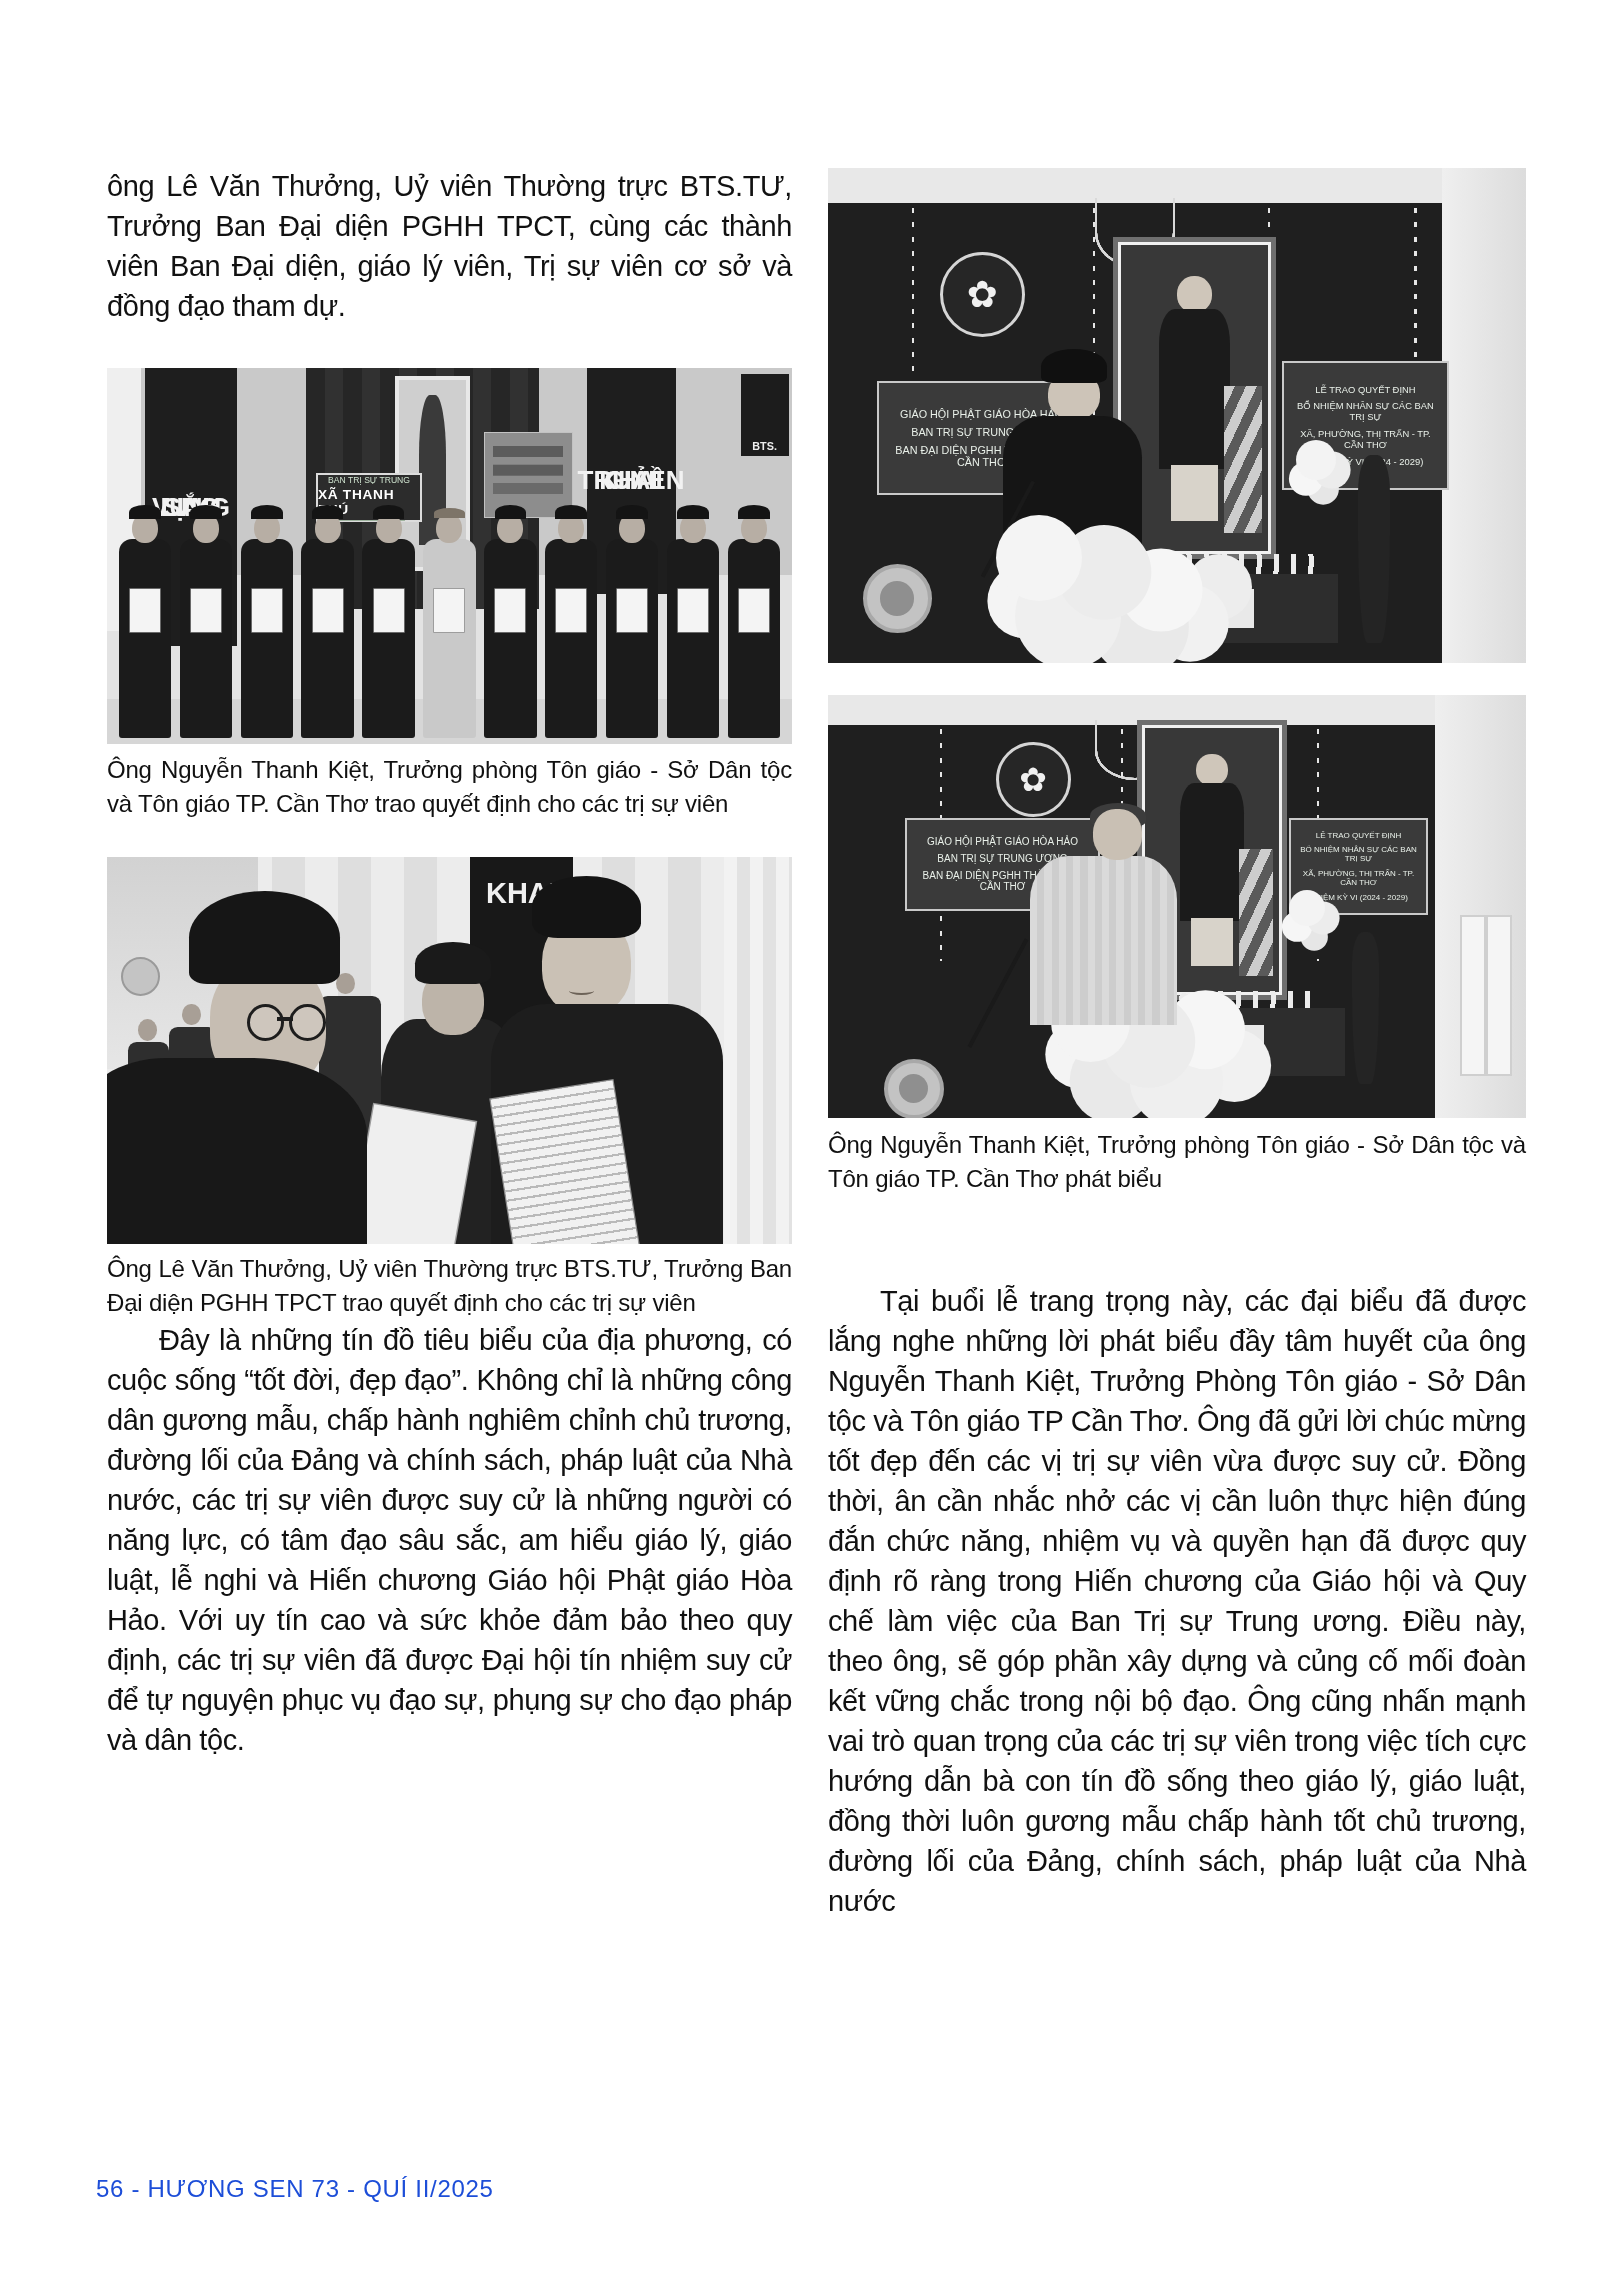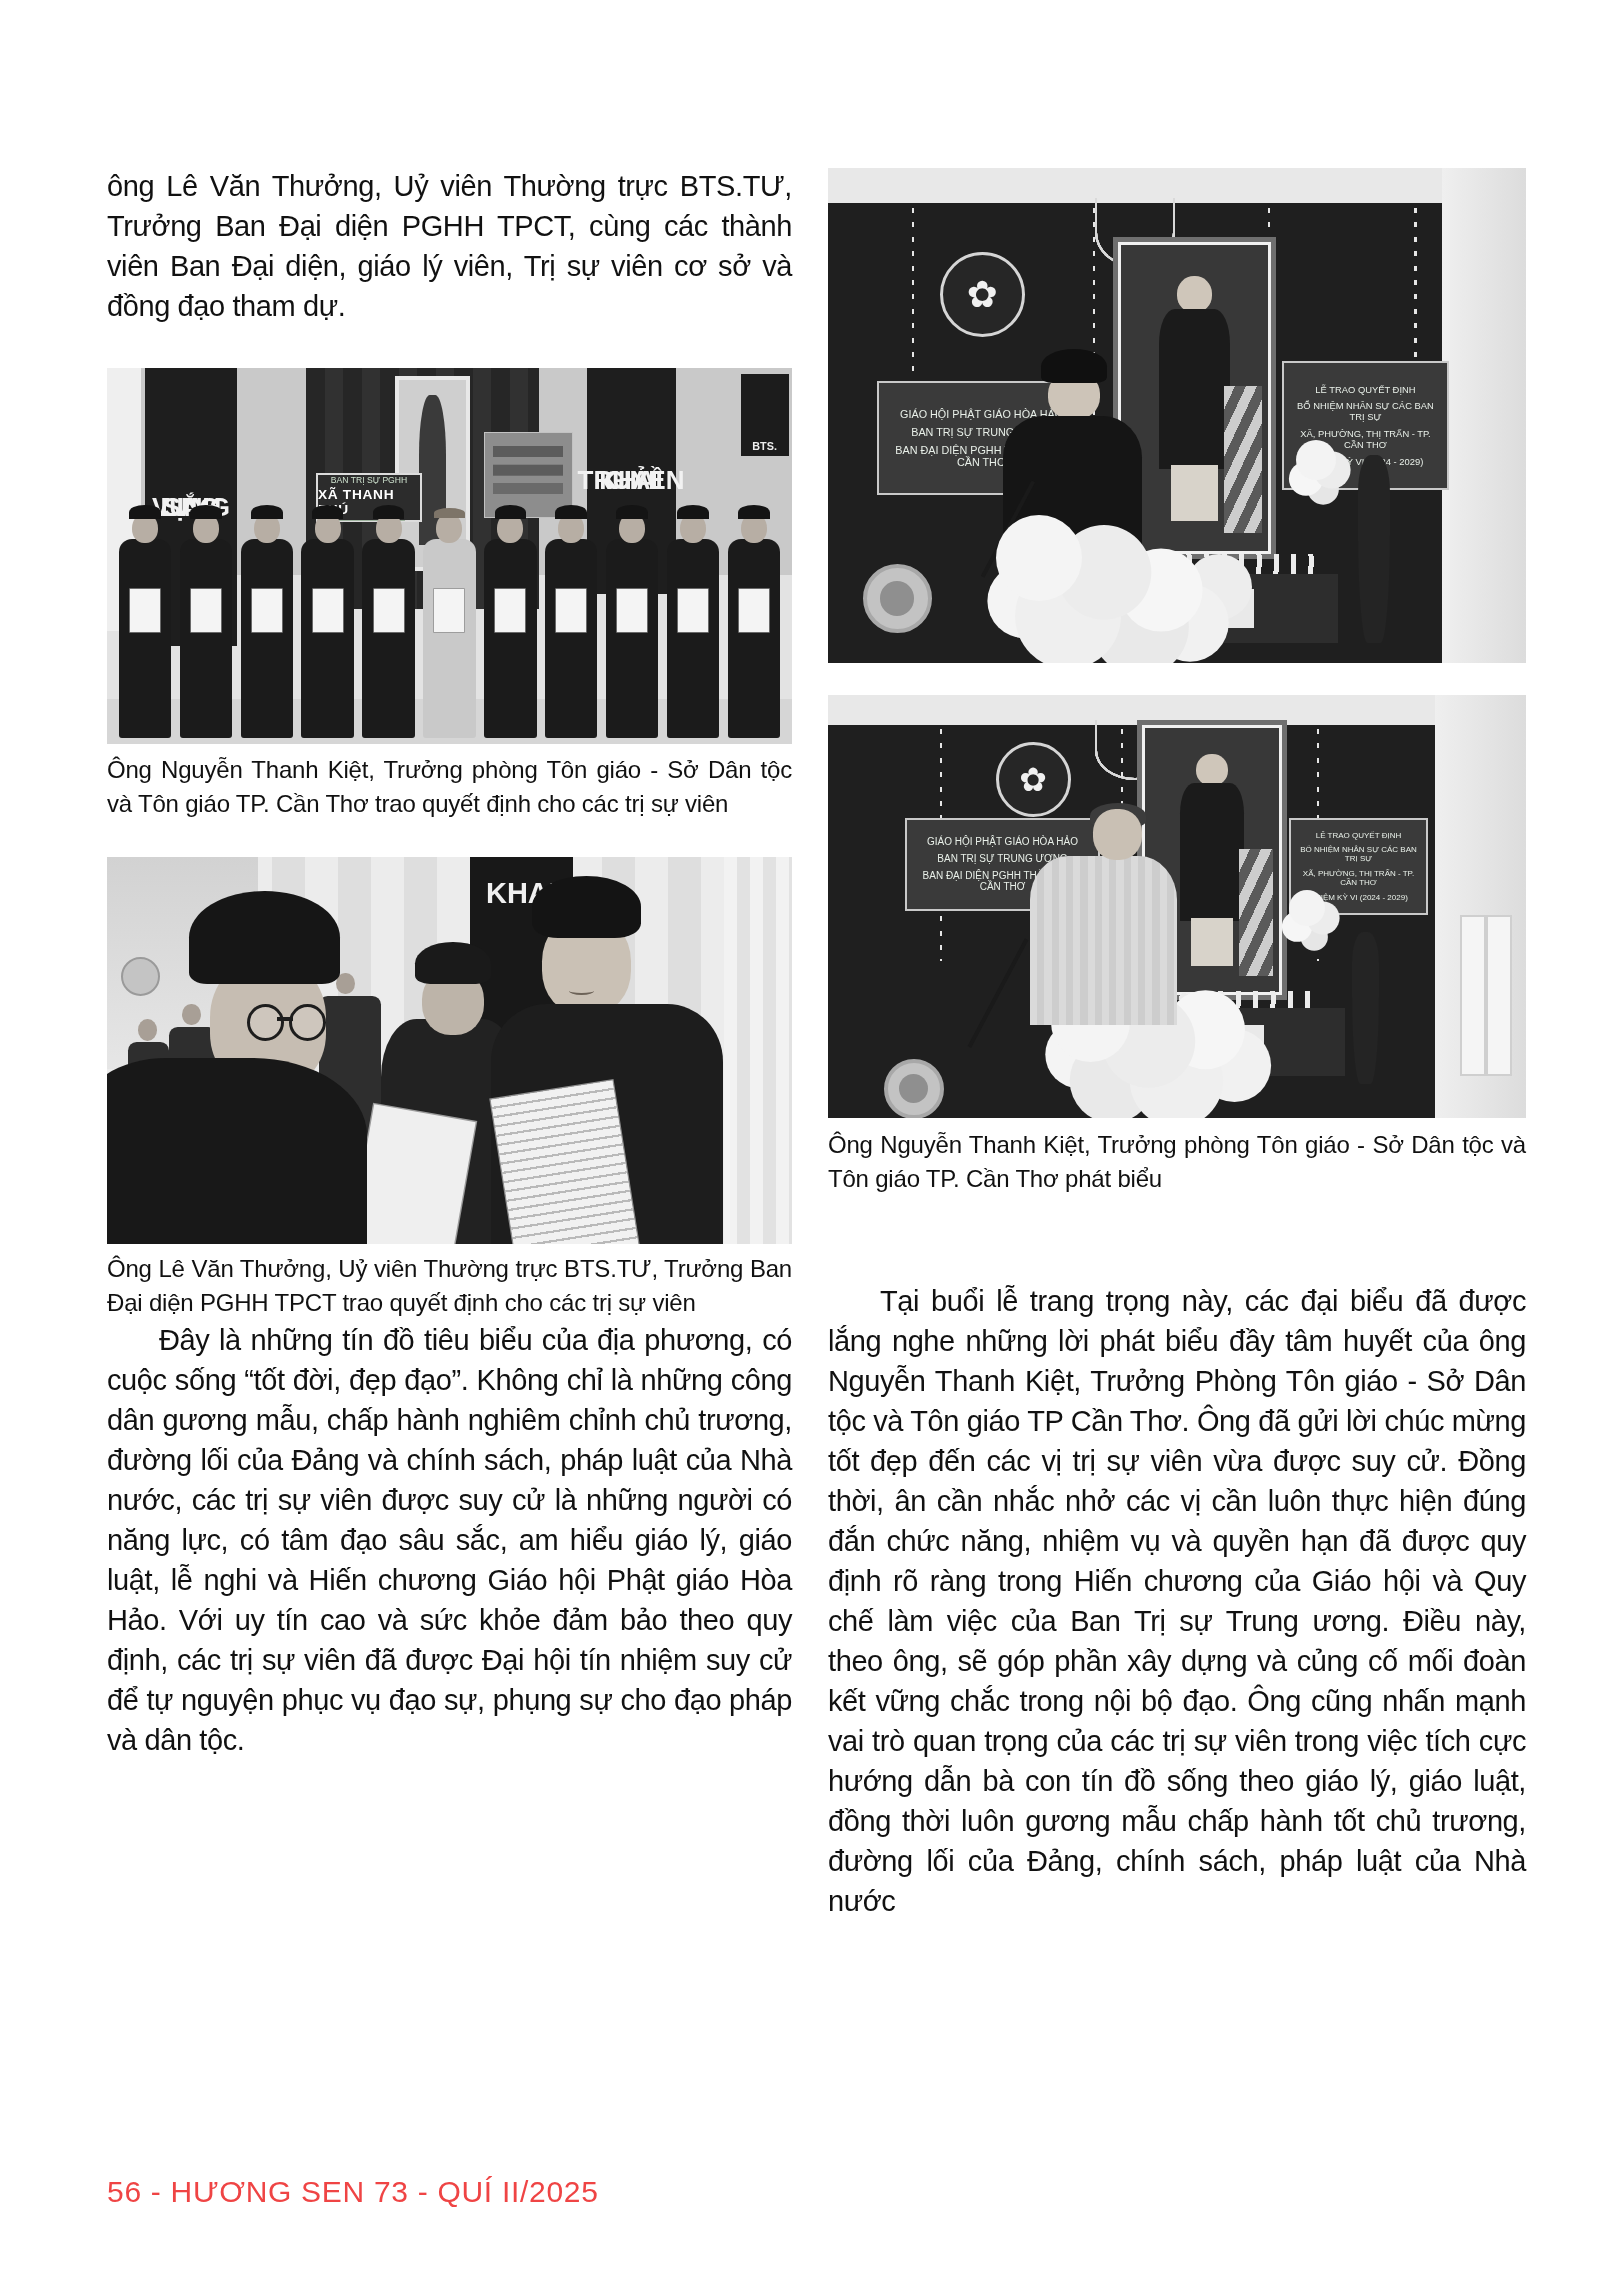--- a/index.html
+++ b/index.html
@@ -23,22 +23,22 @@
     letter-spacing:-0.4px;
   }
   .indent { text-indent:52px; }
   .caption {
     font-size:24px; line-height:34px;
     text-align:justify;
     letter-spacing:-0.2px;
     margin-top:8.6px;
   }
   .footer {
-    position:absolute; left:107px; top:2175px;
-    font-size:30px; letter-spacing:0.7px; color:#ef4444;
+    position:absolute; left:96px; top:2175px;
+    font-size:24px; letter-spacing:0.7px; color:#1d4ed8;
   }
 
   
   .photo { position:relative; overflow:hidden; width:100%; background:#d9d9d9; }
   .photo * { position:absolute; }
 
   
   .ph-group { height:376px; margin-top:42px;
     background:linear-gradient(#c9c9c9 0 55%, #e3e3e3 55% 88%, #d6d6d6 88%); }
   .pg-colL { left:0; top:0; width:5%; height:70%; background:#efefef; }
@@ -199,21 +199,21 @@
       <div class="pg-banner pg-banner-l">
         <span>VƯNG</span>
         <span>SẮC</span>
         <span>LỊNH</span>
       </div>
       <div class="pg-curtain"></div>
       <div class="pg-portrait">
         <div class="pg-portrait-fig"></div>
       </div>
       <div class="pg-sign">
-        <span class="s1">BAN TRỊ SỰ PGHH</span>
+        <span class="s1">BAN TRỊ SỰ TRUNG</span>
         <span class="s2">XÃ THANH PHÚ</span>
         <span class="s3"></span>
       </div>
       <div class="pg-grayban">
           <i></i>
         </div>
       <div class="pg-banner pg-banner-r">
         <span>GIẢI</span>
         <span>TRUYỀN</span>
         <span>KHAI</span>

